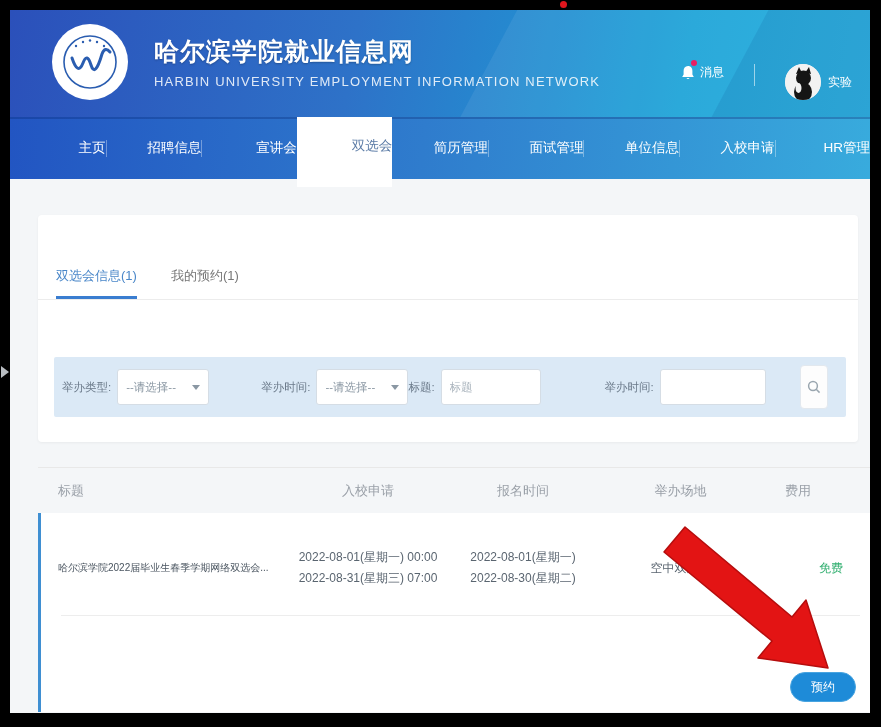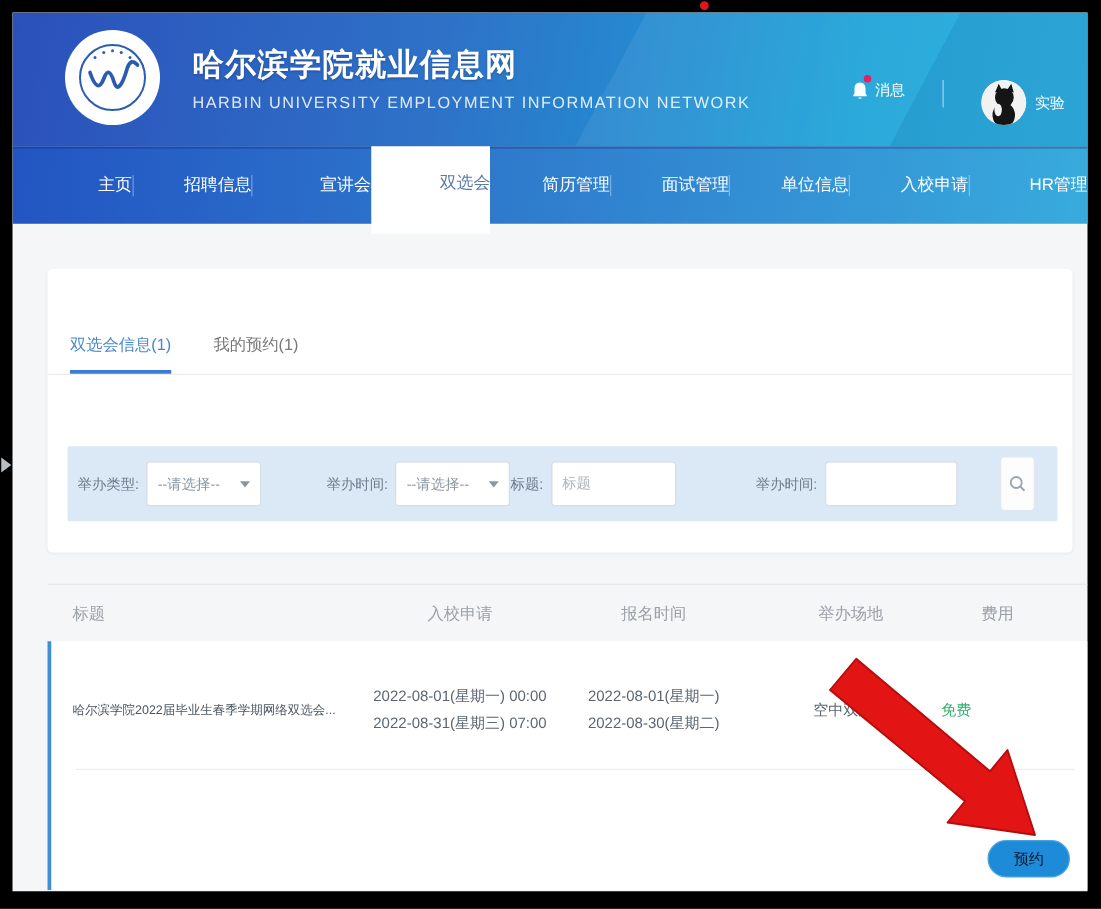--- a/index.html
+++ b/index.html
@@ -69,24 +69,24 @@
            display:grid; grid-template-columns:240px 140px 170px 145px 90px;
            font-size:13px; color:#9aa0a8; }
   .thead span:not(:first-child) { text-align:center; }
 
   .rowcard { position:relative; margin-top:3px; background:#fff; border-left:3px solid #3f8fd2;
              height:199px; }
   .rgrid { display:grid; grid-template-columns:240px 140px 170px 145px 90px; align-items:center;
            padding:34px 0 26px 17px; font-size:12px; color:#5a6570; }
   .rtitle { font-size:10px; color:#4a5560; padding-right:10px; }
   .rcell { text-align:center; line-height:1.75; }
-  .fee { color:#2fae6e; text-align:left; }
+  .fee { color:#2fae6e; text-align:right; }
   .rdivider { border-top:1px solid #ededed; margin:0 10px 0 20px; }
   .book-btn { position:absolute; right:14px; bottom:10px; width:66px; height:30px; border-radius:15px;
-              background:#1e8bd8; border:1px solid #48a4e0; color:#0f172a; font-size:12px; cursor:pointer;
+              background:#1e8bd8; border:1px solid #48a4e0; color:#ffffff; font-size:12px; cursor:pointer;
               font-family:"Liberation Sans",sans-serif; }
   .arrow-svg { position:absolute; left:0; top:0; width:860px; height:703px; pointer-events:none; z-index:5; }
   .cursor-dot { position:absolute; left:560px; top:1px; width:7px; height:7px; border-radius:50%;
                 background:#e0161d; z-index:9; }
   .edge-marker { position:absolute; left:1px; top:366px; width:0; height:0; z-index:9;
                  border-top:6px solid transparent; border-bottom:6px solid transparent;
                  border-left:8px solid #b9bdc2; }
 </style>
 </head>
 <body>

